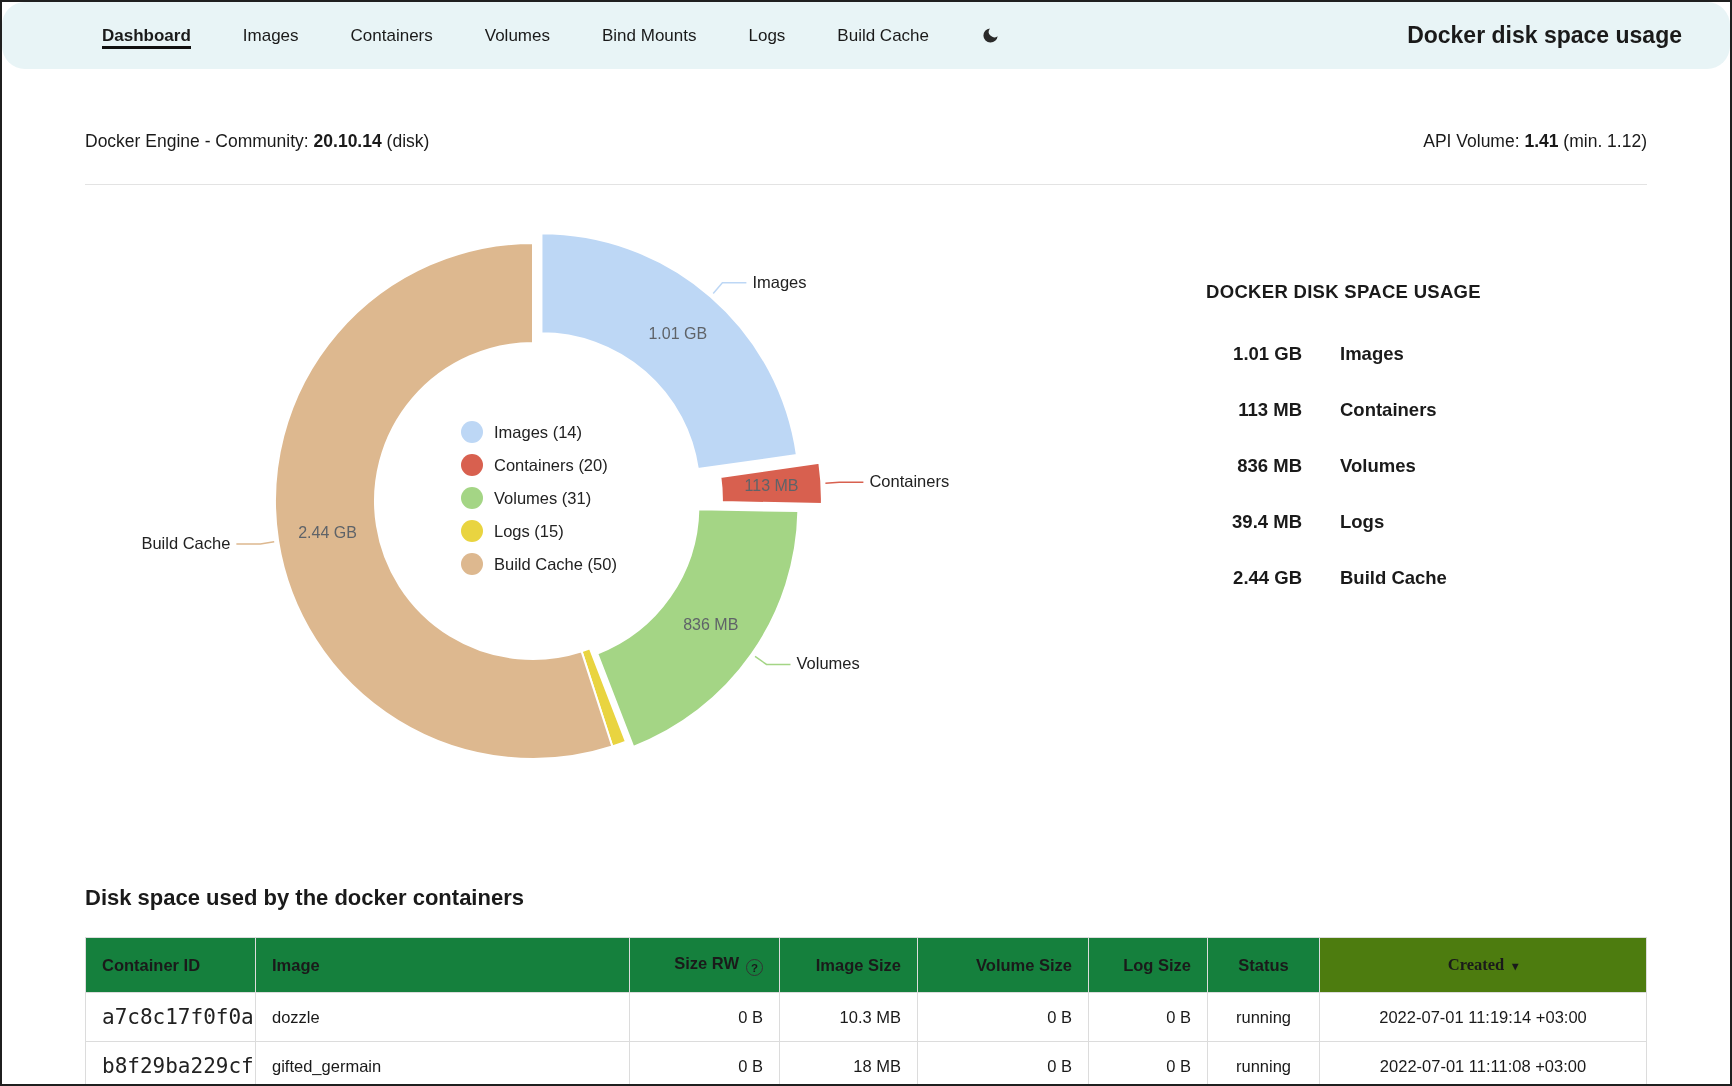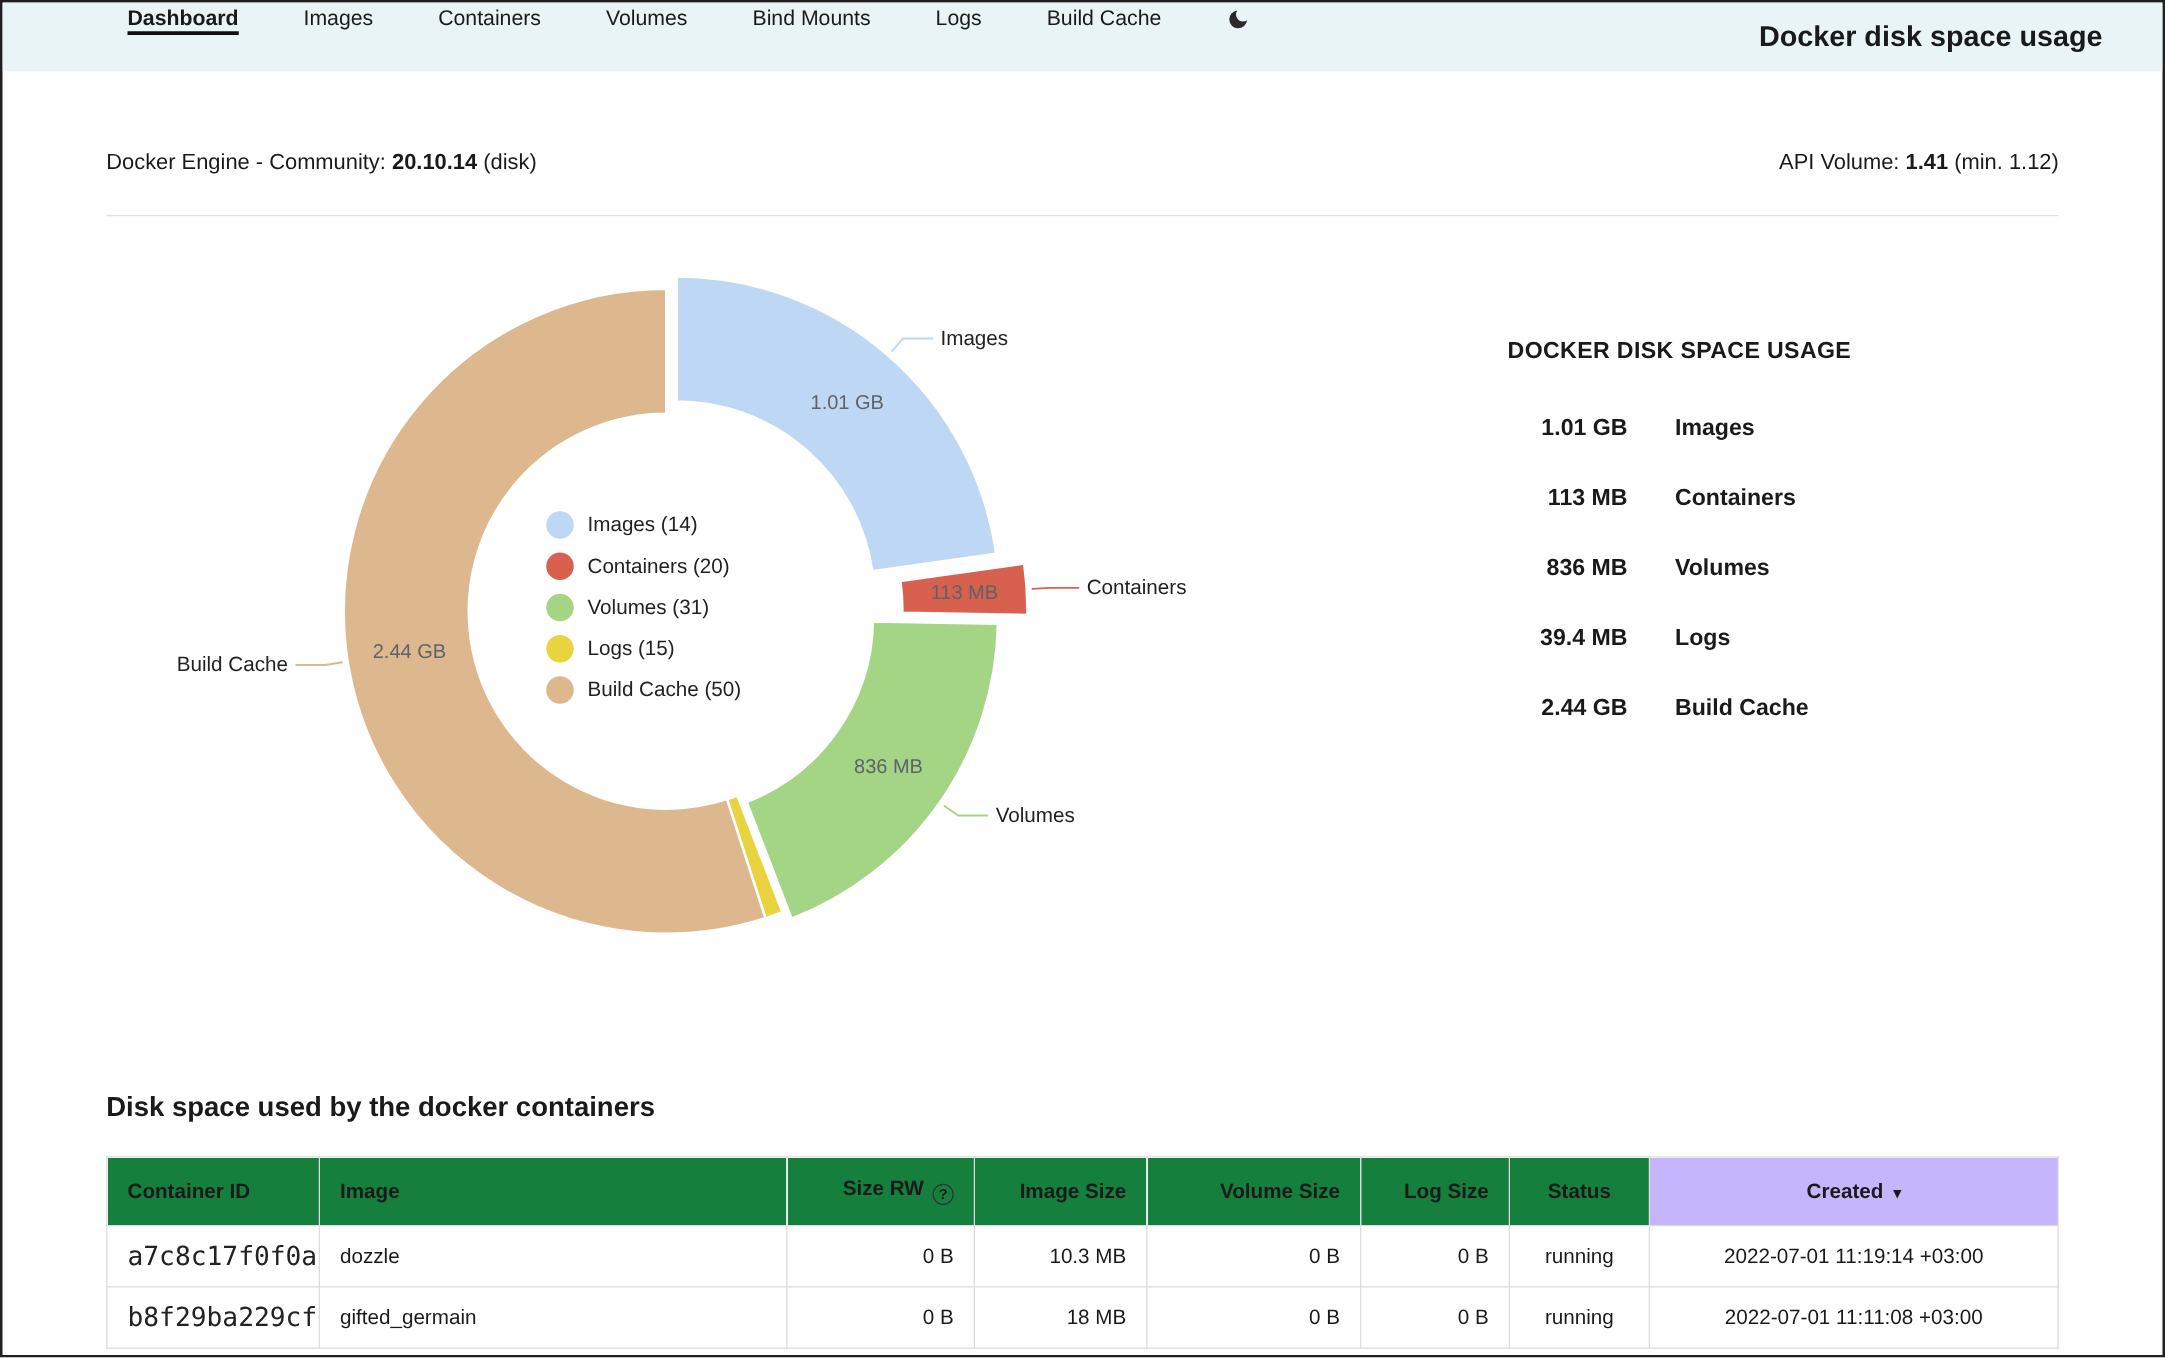--- a/index.html
+++ b/index.html
@@ -3,57 +3,57 @@
 <meta charset="utf-8">
 <style>
   * { margin:0; padding:0; box-sizing:border-box; }
   html,body { background:#ffffff; }
   .screen {
     width:1732px; height:1086px; background:#fff;
     border:2px solid #1f1f1f; overflow:hidden; position:relative;
     font-family:"Liberation Sans", sans-serif; color:#1a1a1a;
   }
   
-  .navbar { height:55px; background:#e8f4f6; display:flex; align-items:flex-start; padding:0 48px 0 100px; }
+  .navbar { height:67px; background:#e8f4f6; display:flex; align-items:center; padding:0 48px 0 100px;border-radius:23px; }
   .nav-tabs { display:flex; gap:52px; align-items:stretch; }
   .tab { display:flex; align-items:center; font-size:17px; cursor:pointer;
          border-bottom:3px solid transparent; padding-top:3px; white-space:nowrap; }
   .tab.active { font-weight:700; border-bottom-color:#101010; }
   .icon-tab svg { width:19px; height:19px; fill:#2a2a2a; }
   .app-title { margin-left:auto; align-self:center; font-size:23px; font-weight:700; }
   
   .engine-row { display:flex; justify-content:space-between; padding:0 83px; margin-top:62px; font-size:17.5px; }
   .engine-row b { font-weight:700; }
   .divider { margin:32px 83px 0; border-bottom:1px solid #e3e3e3; }
   
   .chart-section { display:flex; padding:0 83px; margin-top:36px; }
   .chart-wrap { position:relative; width:955px; height:578px; flex-shrink:0; }
   #donut-svg { position:absolute; inset:0; width:100%; height:100%; }
   .slice-value { font-size:16px; fill:#5f6368; font-family:"Liberation Sans", sans-serif; }
   .slice-name  { font-size:16.5px; fill:#222; font-family:"Liberation Sans", sans-serif; }
-  .legend { position:absolute; left:352px; top:200px; display:flex; flex-direction:column; gap:11px; }
+  .legend { position:absolute; left:376px; top:200px; display:flex; flex-direction:column; gap:11px; }
   .legend-item { display:flex; align-items:center; gap:11px; cursor:pointer; }
   .legend-swatch { width:22px; height:22px; border-radius:50%; flex-shrink:0; }
   .legend-label { font-size:16.5px; color:#222; white-space:nowrap; }
   
   .summary { flex:1; padding-top:60px; display:flex; flex-direction:column; align-items:center; }
   .summary-title { font-size:18.5px; font-weight:700; letter-spacing:.3px; }
   .summary-total { font-size:66px; font-weight:600; margin-top:8px; letter-spacing:1px; }
   .summary-rows { margin-top:40px; display:flex; flex-direction:column; gap:34px; }
   .summary-row { display:grid; grid-template-columns:115px 160px; gap:38px; font-size:18.5px; font-weight:700; }
   .summary-value { text-align:right; }
   .summary-label { text-align:left; }
   
   .table-section { padding:0 83px; margin-top:86px; }
   .table-heading { font-size:22px; font-weight:700; }
   table { width:100%; border-collapse:collapse; margin-top:26px; font-size:16.5px; table-layout:fixed; }
   th, td { border:1px solid #dcdcdc; overflow:hidden; white-space:nowrap; }
   th { height:55px; font-weight:700; padding:0 16px; background:#15803d; cursor:pointer; }
   td { height:49px; padding:0 16px; }
-  th.sorted { background:#c4b5fd; }
+  th.sorted { background:#4d7c0f;font-family:Liberation Serif, serif; }
   .left { text-align:left; } .right { text-align:right; } .center { text-align:center; }
   .mono { font-family:"DejaVu Sans Mono", monospace; font-size:21px; color:#222; }
   .sort-icon { font-size:12px; margin-left:8px; }
   .info-icon { display:inline-flex; width:17px; height:17px; border:1.5px solid #333; border-radius:50%;
                align-items:center; justify-content:center; font-size:11.5px; font-weight:700;
                margin-left:7px; vertical-align:-3px; }
 </style>
 </head>
 <body>
 

